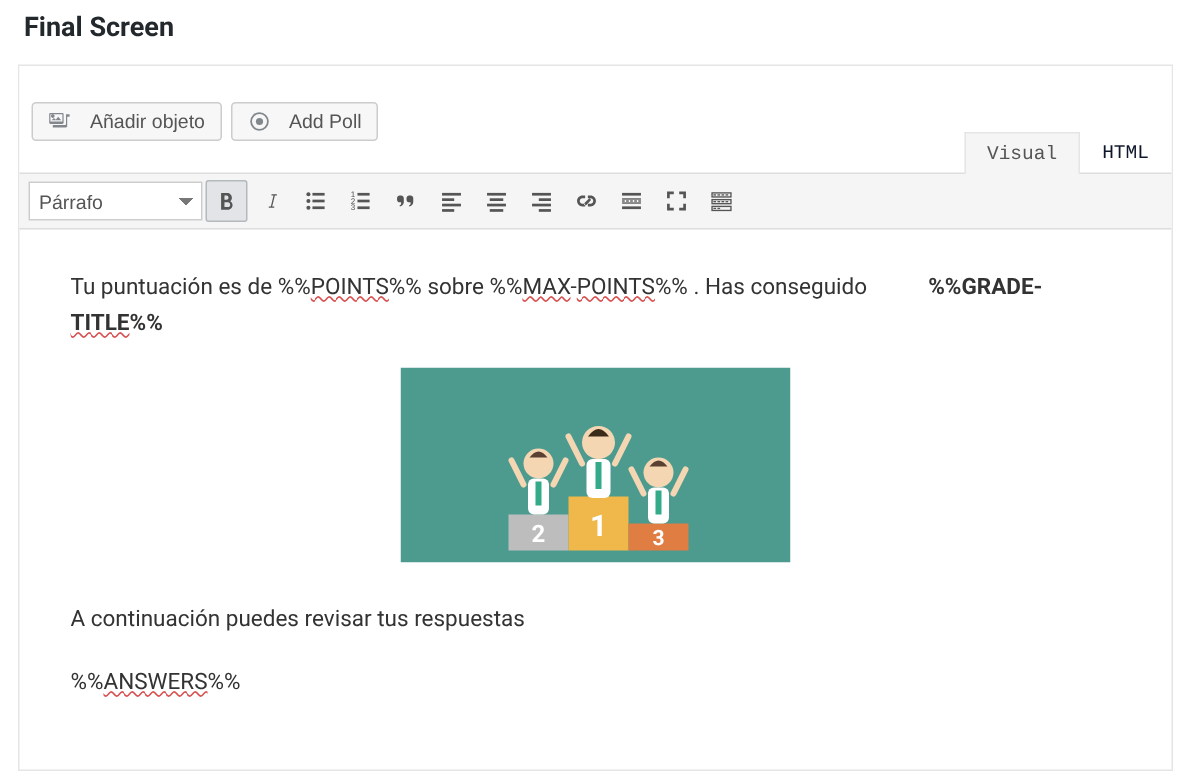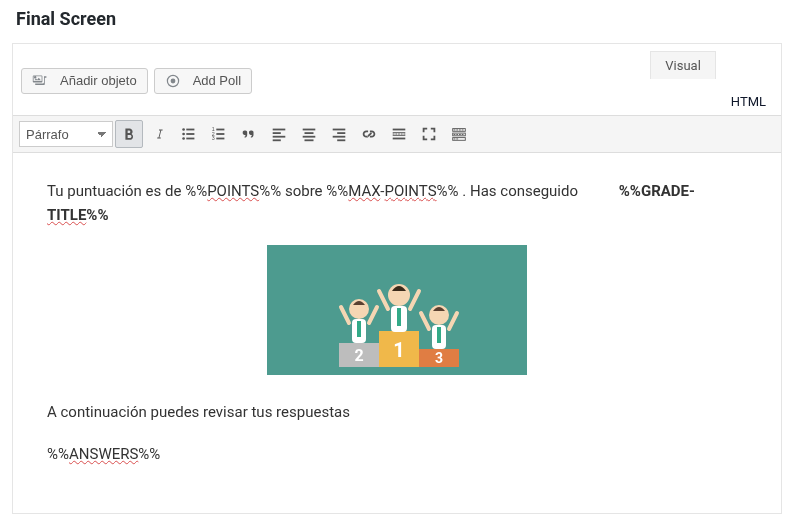--- a/index.html
+++ b/index.html
@@ -3,26 +3,26 @@
 <meta charset="utf-8">
 <style>
 * { box-sizing: border-box; margin: 0; padding: 0; }
 body { font-family: -apple-system, BlinkMacSystemFont, "Segoe UI", Roboto, sans-serif; font-size: 13px; color: #32373c; background: #fff; width: 794px; }
 .heading { font-size: 18px; font-weight: 700; color: #23282d; padding: 8px 16px 14px; }
 .editor-wrap { border: 1px solid #e5e5e5; margin: 0 12px 0 12px; }
 .top-row { display: flex; align-items: center; justify-content: space-between; padding: 6px 0 0 6px; border-bottom: 1px solid #ddd; background: #fff; }
 .top-buttons { display: flex; gap: 6px; padding: 4px 0 8px 2px; }
 .wp-btn { display: inline-flex; align-items: center; gap: 12px; border: 1px solid #ccc; background: #f7f7f7; color: #555; padding: 4px 10px; font-size: 13px; border-radius: 3px; cursor: pointer; }
 .wp-btn .ic { width: 16px; height: 16px; display: inline-flex; align-items: center; justify-content: center; }
-.tabs { display: flex; align-items: flex-start; height: 100%; }
+.tabs { display: flex; align-items: flex-end; height: 100%; font-family: Liberation Mono, monospace; }
 .tab { padding: 6px 14px; font-size: 13px; color: #555; border: 1px solid transparent; border-bottom: none; cursor: pointer; position: relative; top: 1px; background: #ebebeb; }
 .tab.active { background: #f5f5f5; border-color: #e5e5e5; color: #555; }
 .tab.inactive { color: #0f172a; background: transparent; border: 1px solid transparent; margin-top: 36px; }
 .toolbar { display: flex; align-items: center; gap: 2px; padding: 4px 6px; background: #f5f5f5; border-bottom: 1px solid #ddd; }
-.format-select { width: 94px; height: 26px; border: 1px solid #ccc; background: #fff; font-size: 13px; padding: 0 6px; color: #555; appearance: none; background-image: linear-gradient(45deg, transparent 50%, #777 50%), linear-gradient(135deg, #777 50%, transparent 50%); background-position: right 10px center, right 5px center; background-size: 5px 5px, 5px 5px; background-repeat: no-repeat; }
+.format-select { width: 116px; height: 26px; border: 1px solid #ccc; background: #fff; font-size: 13px; padding: 0 6px; color: #555; appearance: none; background-image: linear-gradient(45deg, transparent 50%, #777 50%), linear-gradient(135deg, #777 50%, transparent 50%); background-position: right 10px center, right 5px center; background-size: 5px 5px, 5px 5px; background-repeat: no-repeat; }
 .tb-btn { width: 28px; height: 28px; border: 1px solid transparent; background: transparent; display: inline-flex; align-items: center; justify-content: center; cursor: pointer; color: #555; border-radius: 2px; }
 .tb-btn svg { width: 18px; height: 18px; fill: #555; }
 .tb-btn.bold-active { background: #e2e4e7; border: 1px solid #b4b9be; }
 .content { padding: 18px 34px; font-size: 15px; line-height: 1.6; color: #333; min-height: 360px; }
 .content p { margin: 8px 0 18px; }
 .ul-red { text-decoration: underline; text-decoration-color: #d94f4f; text-decoration-style: wavy; text-decoration-thickness: 1px; }
 .img-wrap { text-align: center; margin: 10px 0 18px; }
 .podium-svg { width: 260px; height: 130px; }
 strong { font-weight: 700; margin-left: 37px; }
 </style>

